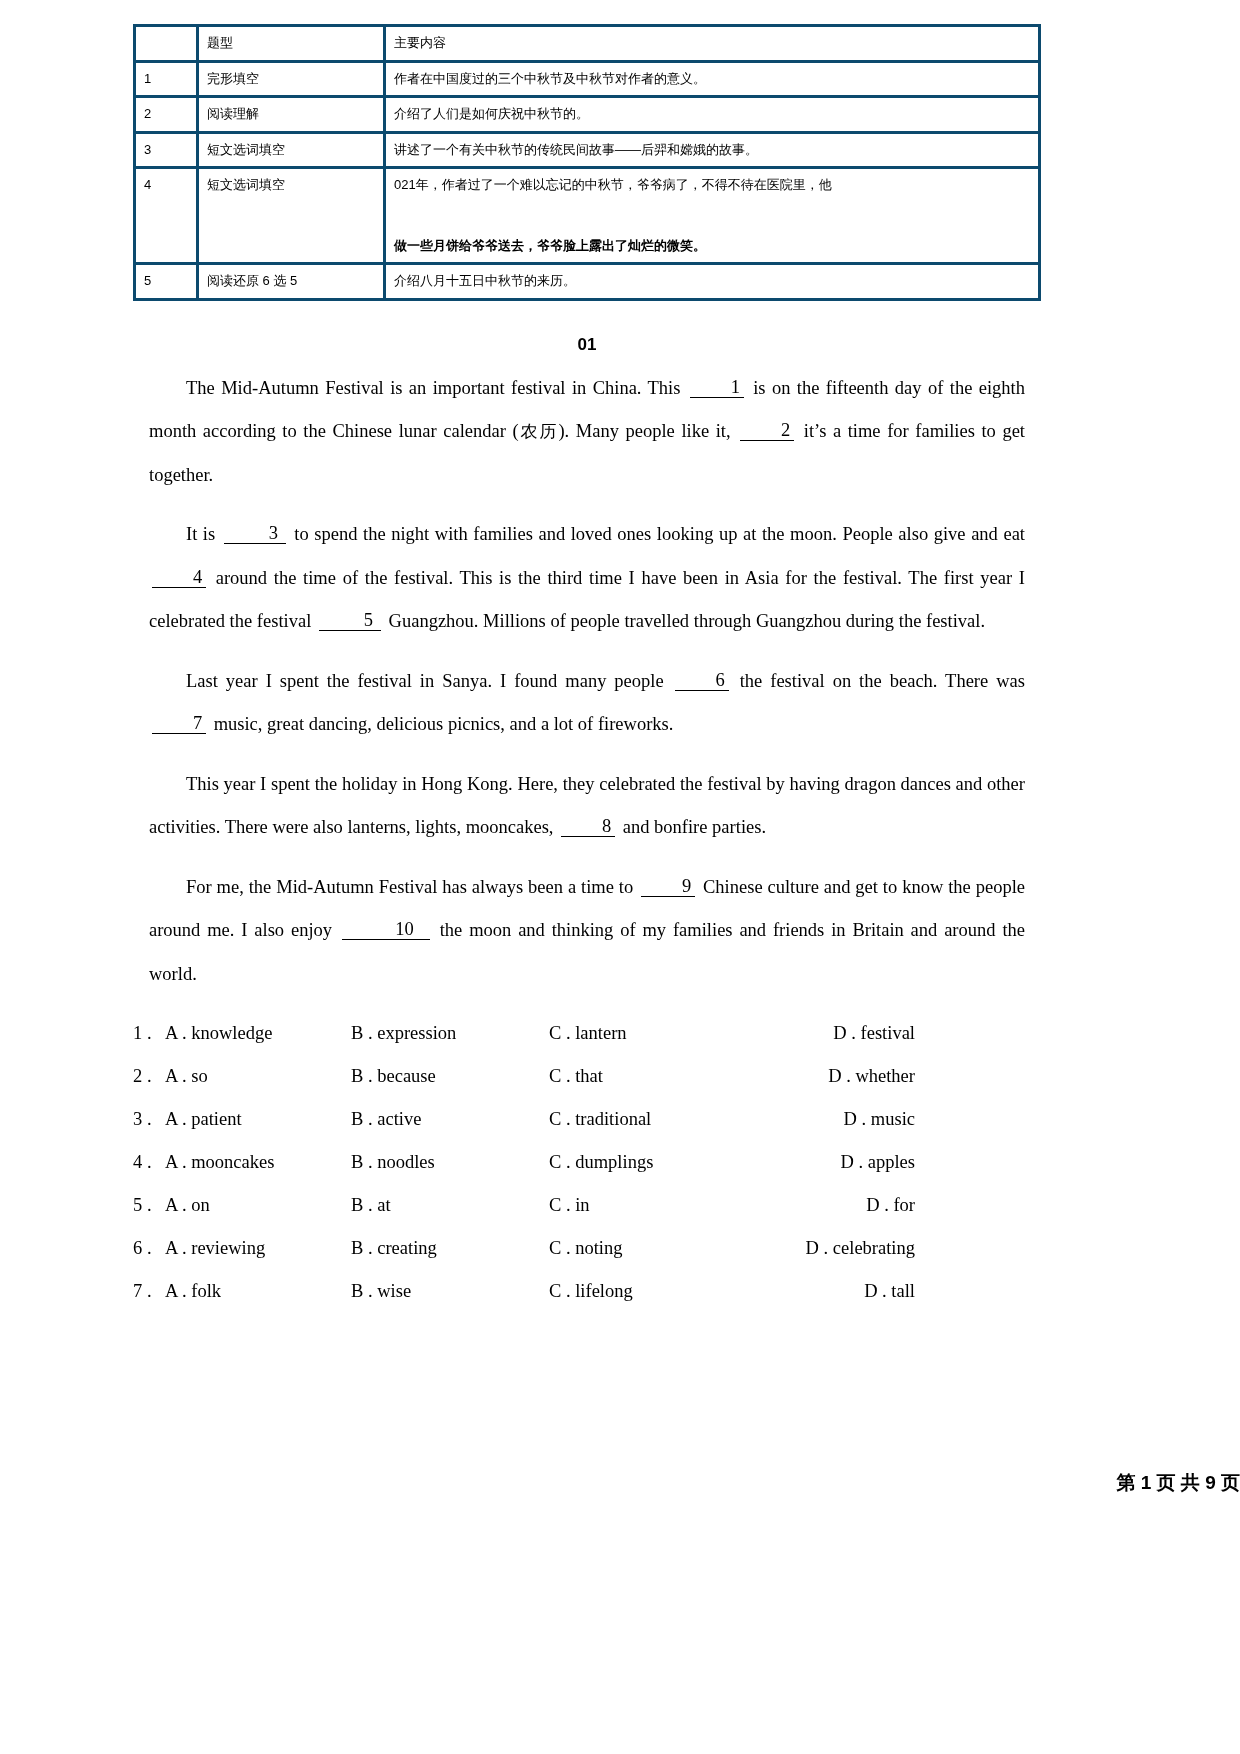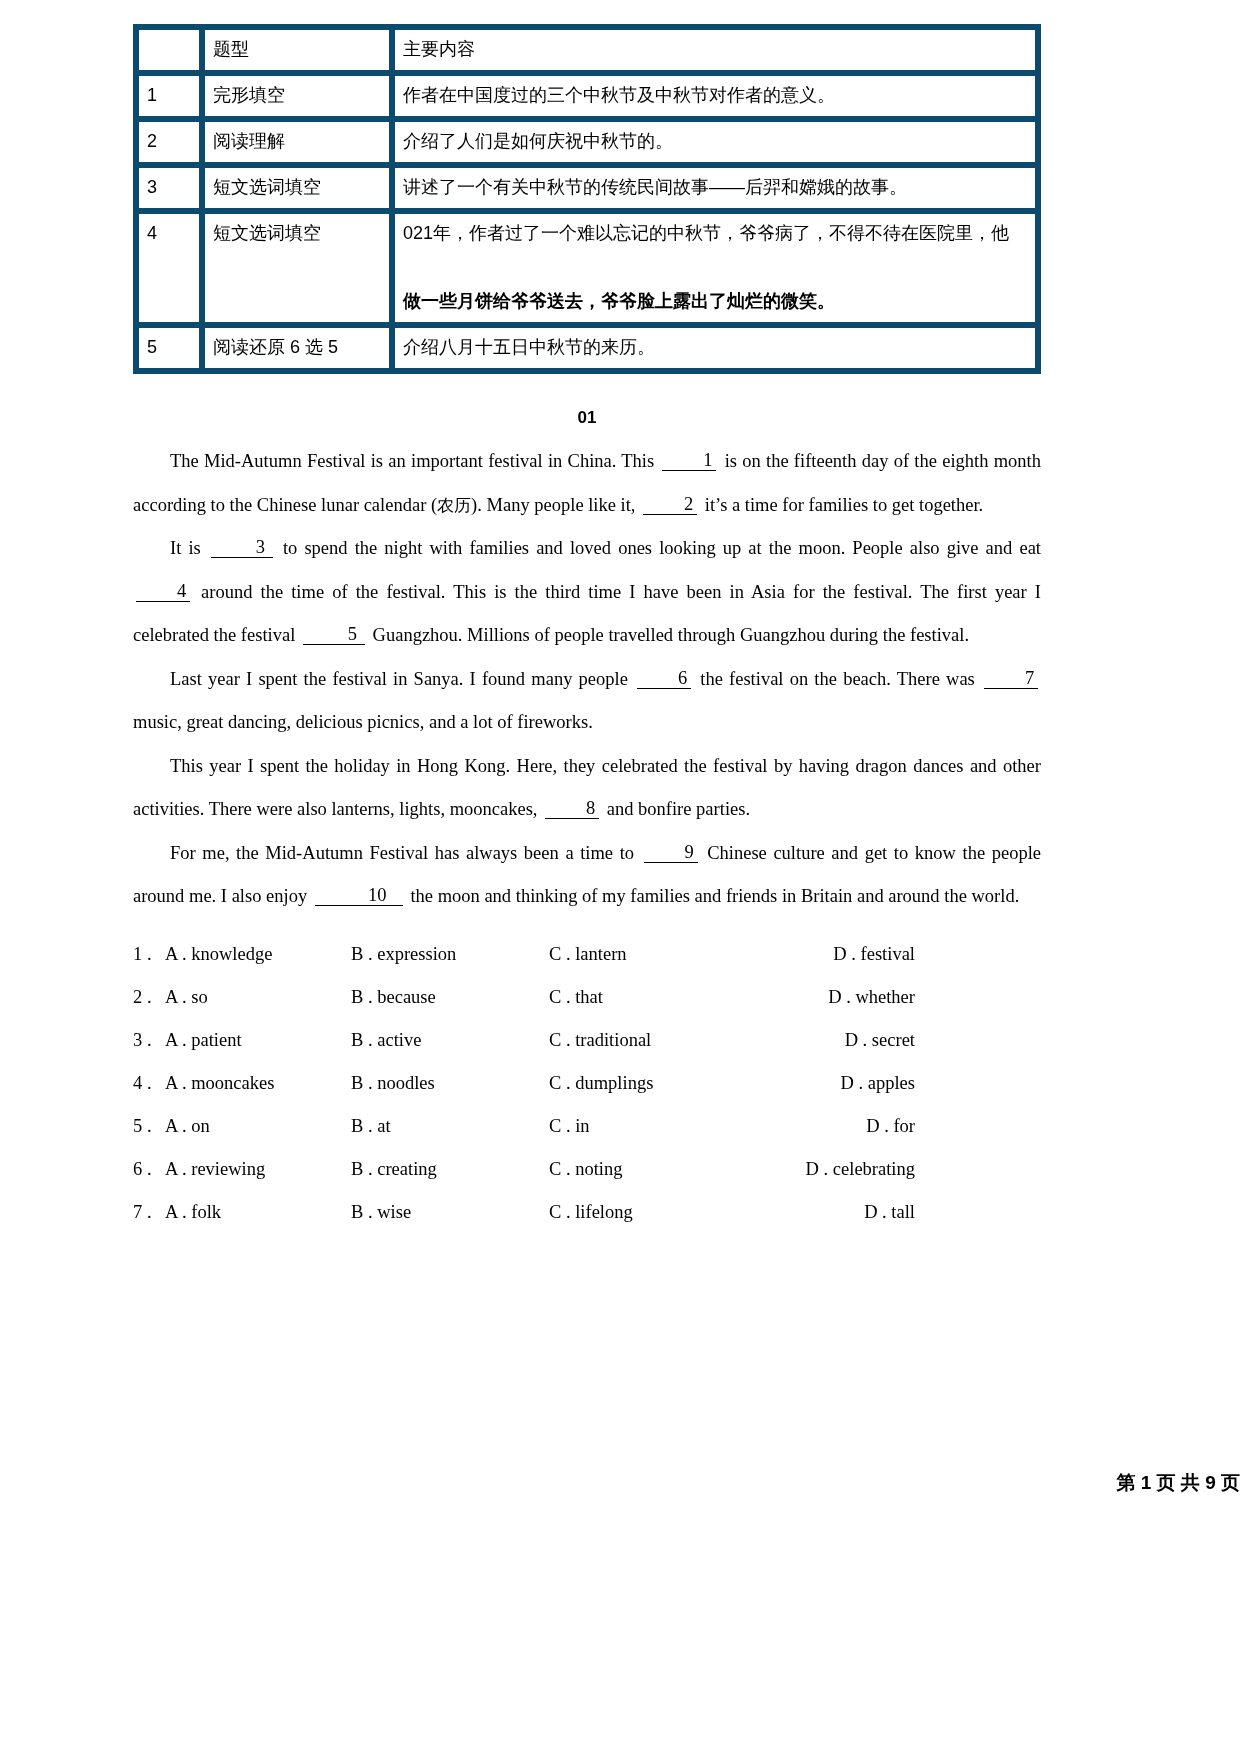--- a/index.html
+++ b/index.html
@@ -44,24 +44,24 @@
 
   
   table.summary {
     border-collapse: collapse;
     width: 908px;
     margin-top: 24px;
     table-layout: fixed;
     font-family: "Liberation Sans", "DejaVu Sans", sans-serif;
   }
   table.summary td {
-    border: 6px solid #0c4a6e;
+    border: 3px solid #0c4a6e;
     vertical-align: top;
     padding: 6px 8px 7px 8px;
-    font-size: 18px;
+    font-size: 13px;
     line-height: 1.5;
   }
   table.summary td.c-idx { width: 44px; }
   table.summary td.c-type { width: 168px; }
   table.summary td.c-body { width: auto; }
   table.summary td p {
     margin: 0 0 0 0;
   }
   table.summary td p + p {
     margin-top: 41px;
@@ -72,21 +72,21 @@
   .section-no {
     text-align: center;
     font-weight: bold;
     font-size: 17px;
     margin: 34px 0 0 0;
     font-family: "Liberation Sans", "DejaVu Sans", sans-serif;
   }
 
   
   p.para {
-    margin: 0;
+    margin: 16px;
     padding: 0;
     font-size: 18.5px;
     line-height: 43.5px;
     text-align: justify;
     text-justify: inter-word;
     text-indent: 2em;
   }
   p.para.first {
     margin-top: 12px;
   }
@@ -215,21 +215,21 @@
         <span class="opt o-a">A . so</span>
         <span class="opt o-b">B . because</span>
         <span class="opt o-c">C . that</span>
         <span class="opt o-d">D . whether</span>
       </div>
       <div class="opt-row">
         <span class="q-no">3 .</span>
         <span class="opt o-a">A . patient</span>
         <span class="opt o-b">B . active</span>
         <span class="opt o-c">C . traditional</span>
-        <span class="opt o-d">D . secret</span>
+        <span class="opt o-d">D . music</span>
       </div>
       <div class="opt-row">
         <span class="q-no">4 .</span>
         <span class="opt o-a">A . mooncakes</span>
         <span class="opt o-b">B . noodles</span>
         <span class="opt o-c">C . dumplings</span>
         <span class="opt o-d">D . apples</span>
       </div>
       <div class="opt-row">
         <span class="q-no">5 .</span>

